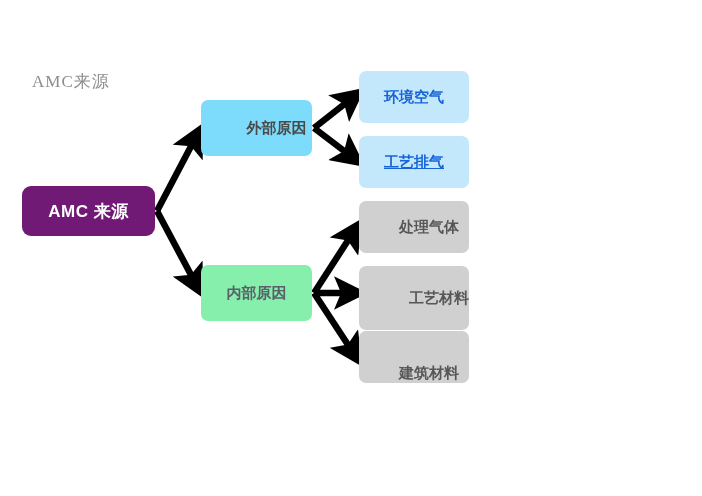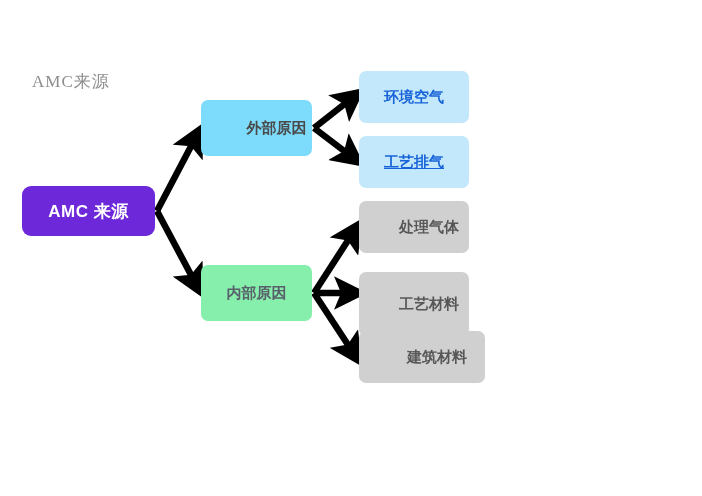--- a/index.html
+++ b/index.html
@@ -47,21 +47,21 @@
     box-sizing: border-box;
     display: flex;
     align-items: center;
     justify-content: center;
     border-radius: 7px;
     white-space: nowrap;
     user-select: none;
   }
 
   .node-root {
-    background: #6d28d9;
+    background: #701a75;
     color: #ffffff;
     font-weight: bold;
     font-size: 17px;
     letter-spacing: 0.5px;
     border-radius: 9px;
   }
 
   .node-branch-external {
     background: #7ddcfb;
     color: #4a4a4a;
@@ -142,21 +142,21 @@
   </div>
 
   <div class="node node-leaf-blue" style="left:359px; top:136px; width:110px; height:52px;text-decoration:underline;">
     <span class="node-label">工艺排气</span>
   </div>
 
   <div class="node node-leaf-gray" style="left:359px; top:201px; width:110px; height:52px;">
     <span class="node-label">处理气体</span>
   </div>
 
-  <div class="node node-leaf-gray" style="left:359px; top:272px; width:110px; height:64px;">
+  <div class="node node-leaf-gray" style="left:359px; top:266px; width:110px; height:64px;justify-content:flex-end;">
     <span class="node-label">工艺材料</span>
   </div>
 
-  <div class="node node-leaf-gray" style="left:359px; top:331px; width:126px; height:52px;">
+  <div class="node node-leaf-gray" style="left:359px; top:331px; width:110px; height:52px;align-items:flex-end;">
     <span class="node-label">建筑材料</span>
   </div>
 
 </div>
 
 </body></html>

